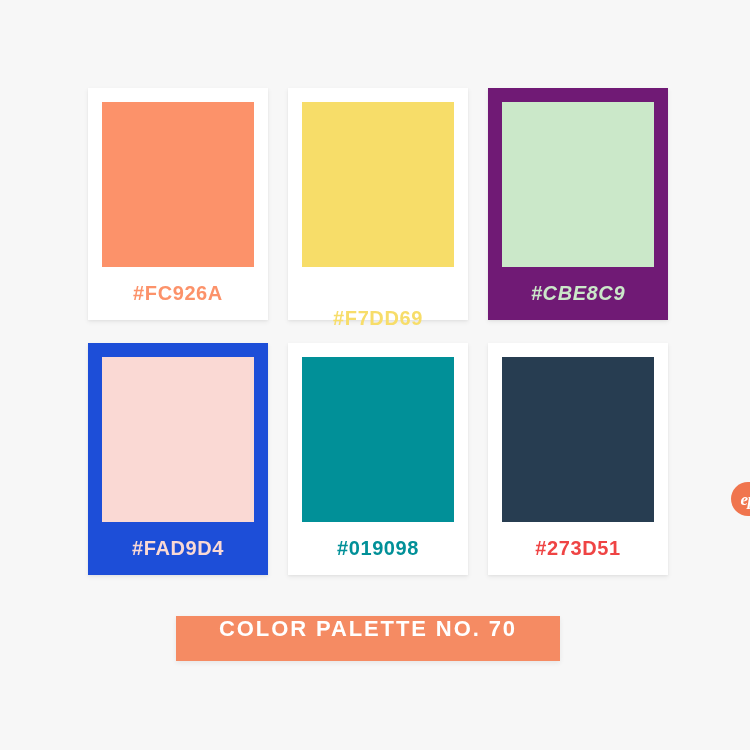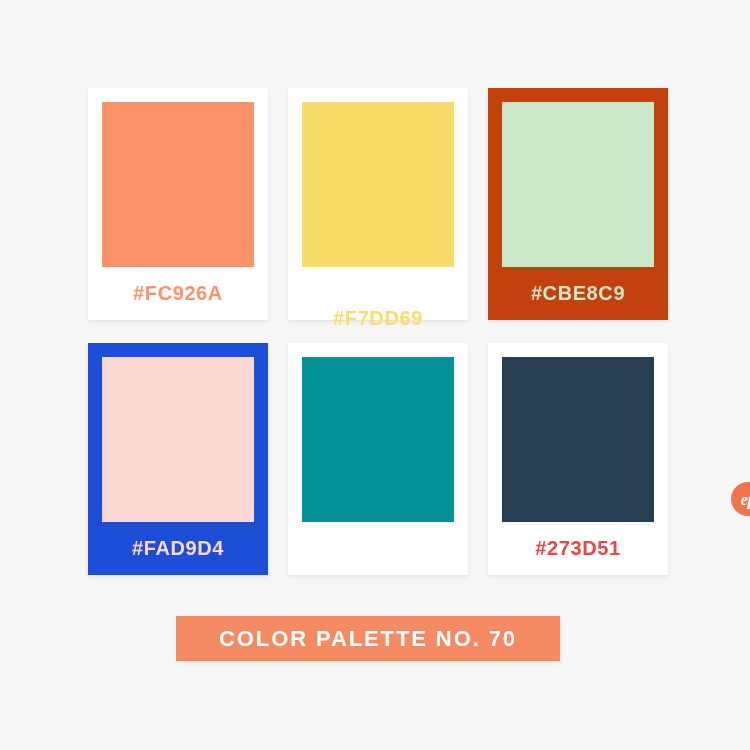--- a/index.html
+++ b/index.html
@@ -69,21 +69,20 @@
   }
 
   
   .banner {
     position: absolute;
     left: 176px;
     top: 616px;
     width: 384px;
     height: 45px;
     display: flex;
-    align-items: center;
     justify-content: center;
     box-shadow: 0 2px 5px rgba(0,0,0,0.07);
   }
   .banner-text {
     color: #ffffff;
     font-size: 22px;
     font-weight: bold;
     letter-spacing: 1.9px;
     font-family: "Liberation Sans", sans-serif;
     white-space: nowrap;
@@ -121,32 +120,33 @@
     <div class="swatch-card" style="background: rgb(255, 255, 255);">
       <div class="swatch-color" style="background: rgb(252, 146, 106);"></div>
       <div class="swatch-label" style="color: rgb(252, 146, 106);">#FC926A</div>
     </div>
 
     <div class="swatch-card" style="background: rgb(255, 255, 255); gap: 40px;">
       <div class="swatch-color" style="background: rgb(247, 221, 105);"></div>
       <div class="swatch-label" style="color: rgb(247, 221, 105);">#F7DD69</div>
     </div>
 
-    <div class="swatch-card" style="background: #c2410c;">
+    <div class="swatch-card" style="background: #701a75; font-style: italic;">
       <div class="swatch-color" style="background: rgb(203, 232, 201);"></div>
       <div class="swatch-label" style="color: rgb(203, 232, 201);">#CBE8C9</div>
     </div>
 
     <div class="swatch-card" style="background: #1d4ed8;">
       <div class="swatch-color" style="background: rgb(250, 217, 212);"></div>
       <div class="swatch-label" style="color: rgb(250, 217, 212);">#FAD9D4</div>
     </div>
 
     <div class="swatch-card" style="background: rgb(255, 255, 255);">
       <div class="swatch-color" style="background: rgb(1, 144, 152);"></div>
+      <div class="swatch-label" style="color: rgb(1, 144, 152);">#019098</div>
     </div>
 
     <div class="swatch-card" style="background: rgb(255, 255, 255);">
       <div class="swatch-color" style="background: rgb(39, 61, 81);"></div>
       <div class="swatch-label" style="color: #ef4444;">#273D51</div>
     </div>
 
   </div>
 
   <div class="banner" style="background: rgb(245, 139, 99);">

